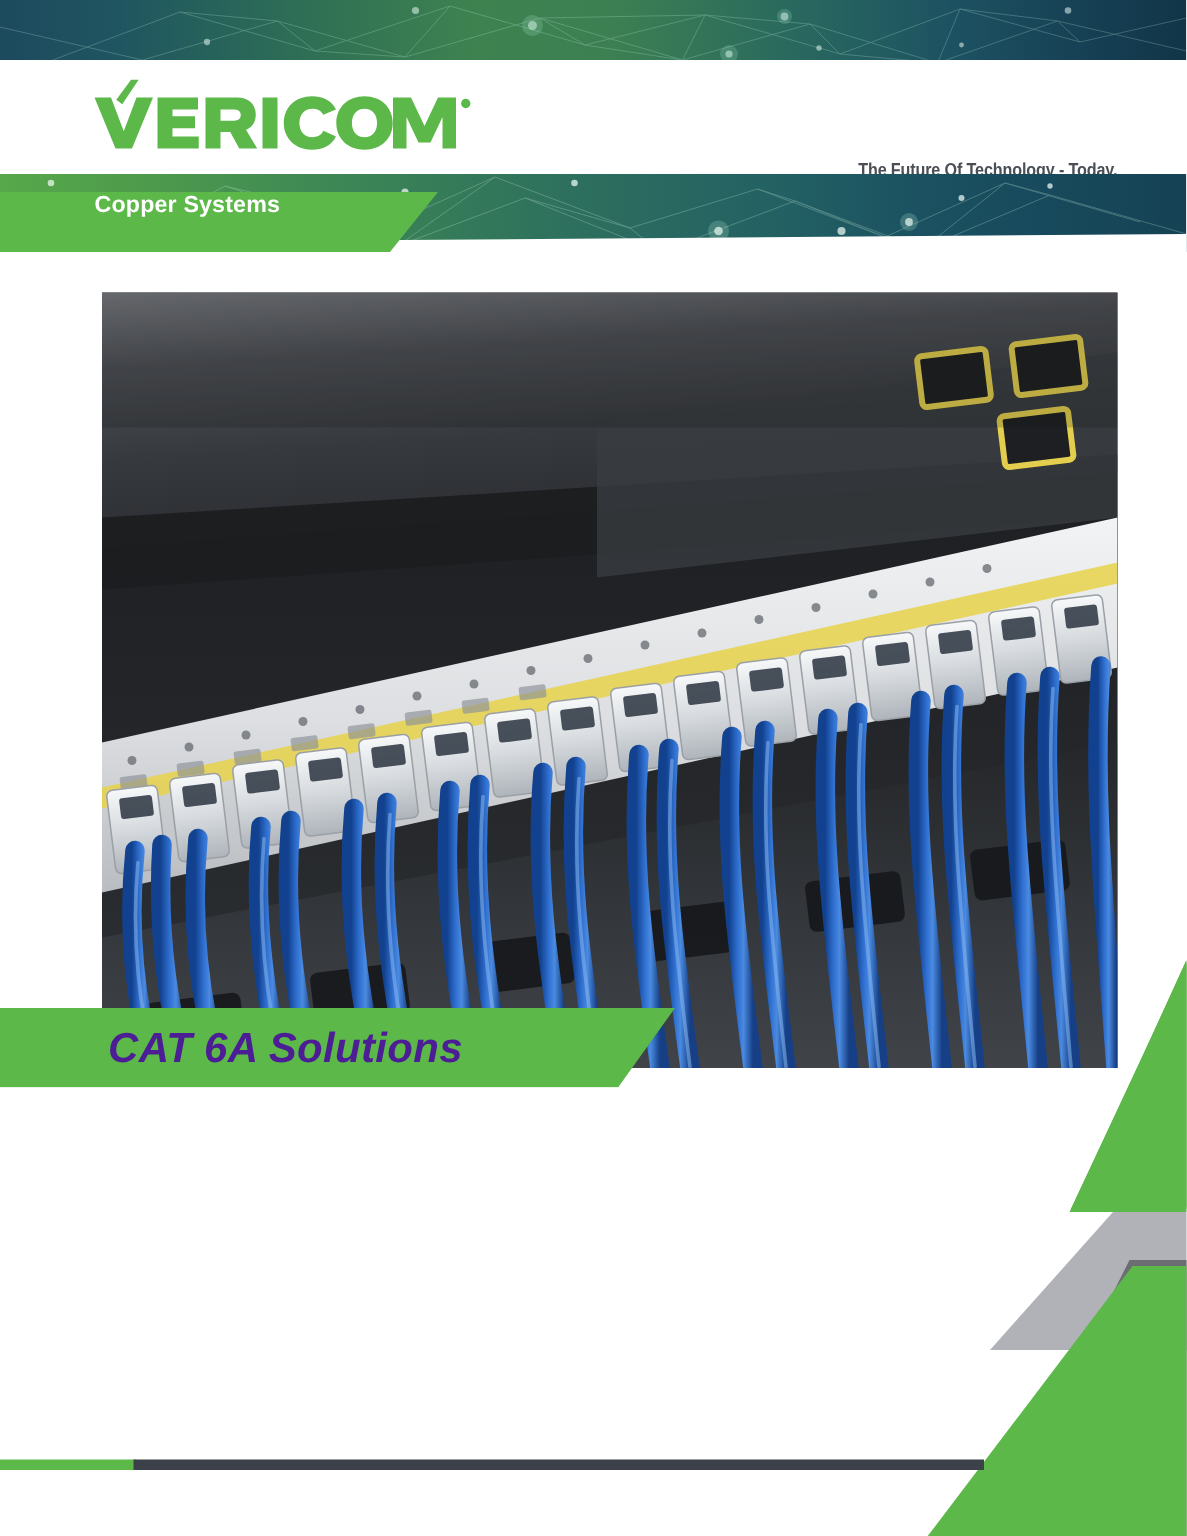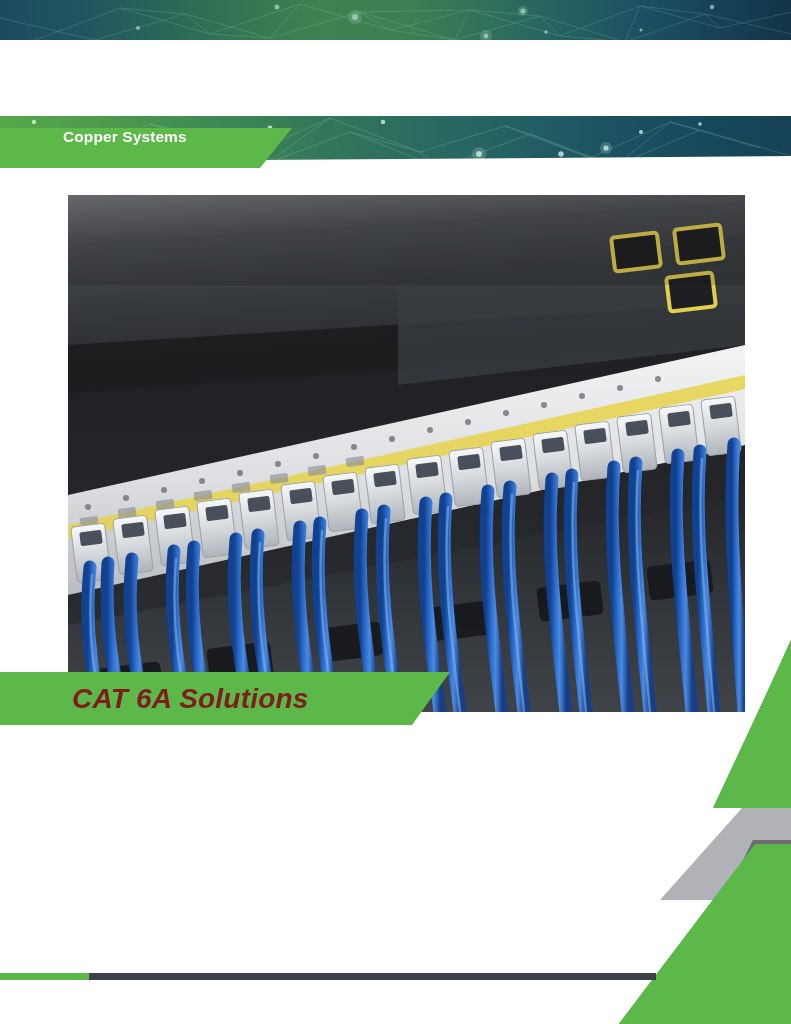--- a/index.html
+++ b/index.html
@@ -116,21 +116,21 @@
   .title-banner {
     position:absolute; left:0; top:672px;
     width:450px; height:53px;
     background:#5cb849;
     clip-path:polygon(0 0, 450px 0, 412px 53px, 0 53px);
     display:flex; align-items:center;
     z-index:6;
   }
   .title-banner-label {
     margin-left:72px;
-    color:#7f1d1d;
+    color:#4c1d95;
     font-size:28px;
     font-weight:bold;
     font-style:italic;
     letter-spacing:0.2px;
     white-space:nowrap;
   }
 
   
   .deco { position:absolute; left:0; top:0; width:791px; height:1024px; pointer-events:none; z-index:2; }
 
@@ -173,20 +173,48 @@
         <circle cx="641" cy="30" r="1.6"></circle>
       </g>
       <g fill="#9fe0c4" opacity="0.22">
         <circle cx="355" cy="17" r="7"></circle>
         <circle cx="486" cy="36" r="6"></circle>
         <circle cx="523" cy="11" r="5"></circle>
       </g>
     </svg>
   </div>
 
+  <div class="logo-bar">
+
+    <div class="logo-wrap">
+      <svg class="logo-svg" width="200" height="48" viewBox="0 0 200 48">
+
+        <polygon points="14.5,13.5 24.5,0 29.5,0 18.5,16.5" fill="#5cb849"></polygon>
+
+        <polygon points="0,12 11,12 19.5,34.5 28,12 39,12 25,46 14,46" fill="#5cb849"></polygon>
+
+        <polygon points="42,12 69,12 69,20 52,20 52,24.5 67,24.5 67,32.5 52,32.5 52,38 69.5,38 69.5,46 42,46" fill="#5cb849"></polygon>
+
+        <path d="M74,12 L95,12 C103,12 107.5,16.5 107.5,23.5 C107.5,28.5 105,32 101,33.5 L108.5,46 L96.5,46 L90.5,35 L84,35 L84,46 L74,46 Z M84,20 L84,27.5 L93,27.5 C96,27.5 97.5,26 97.5,23.7 C97.5,21.4 96,20 93,20 Z" fill="#5cb849"></path>
+
+        <rect x="112" y="12" width="10" height="34" fill="#5cb849"></rect>
+
+        <path d="M152.5,23.5 C151,20.5 148.2,19.5 145.2,19.5 C140,19.5 136.6,23.3 136.6,29 C136.6,34.7 140,38.5 145.2,38.5 C148.4,38.5 151.2,37.2 152.6,34.2 L161,38 C158,44 152.2,46.8 145,46.8 C134,46.8 126.2,39.4 126.2,29 C126.2,18.6 134,11.2 145,11.2 C152.2,11.2 158,14 161,20 Z" fill="#5cb849"></path>
+
+        <path d="M180,11.2 C191,11.2 198.8,18.6 198.8,29 C198.8,39.4 191,46.8 180,46.8 C169,46.8 161.2,39.4 161.2,29 C161.2,18.6 169,11.2 180,11.2 Z M180,19.5 C174.8,19.5 171.6,23.3 171.6,29 C171.6,34.7 174.8,38.5 180,38.5 C185.2,38.5 188.4,34.7 188.4,29 C188.4,23.3 185.2,19.5 180,19.5 Z" fill="#5cb849"></path>
+      </svg>
+
+      <svg class="logo-svg" width="56" height="48" viewBox="0 0 56 48" style="margin-left:-1px">
+        <polygon points="0,12 12,12 21,31 30,12 42,12 42,46 33,46 33,25 25,42 17,42 9,25 9,46 0,46" fill="#5cb849"></polygon>
+        <circle cx="48.5" cy="16" r="3.1" fill="#5cb849"></circle>
+      </svg>
+    </div>
+
+    <div class="tagline">The Future Of Technology - Today.</div>
+  </div>
 
   <div class="mid-band">
     <svg class="netsvg" viewBox="0 0 791 62" preserveAspectRatio="none">
       <g stroke="#cdeedd" stroke-width="0.6" opacity="0.30" fill="none">
         <path d="M60 64 L150 16 L245 48 L330 10 L420 44 L505 18 L590 50 L670 14 L760 40"></path>
         <path d="M0 30 L90 58 L175 22 L265 56 L350 24 L440 60 L530 26 L615 58 L700 22 L791 48"></path>
         <path d="M150 16 L175 22 L245 48 L265 56 L330 10"></path>
         <path d="M505 18 L530 26 L590 50 L615 58 L670 14 L700 22"></path>
         <path d="M350 24 L420 44 L440 60"></path>
       </g>

